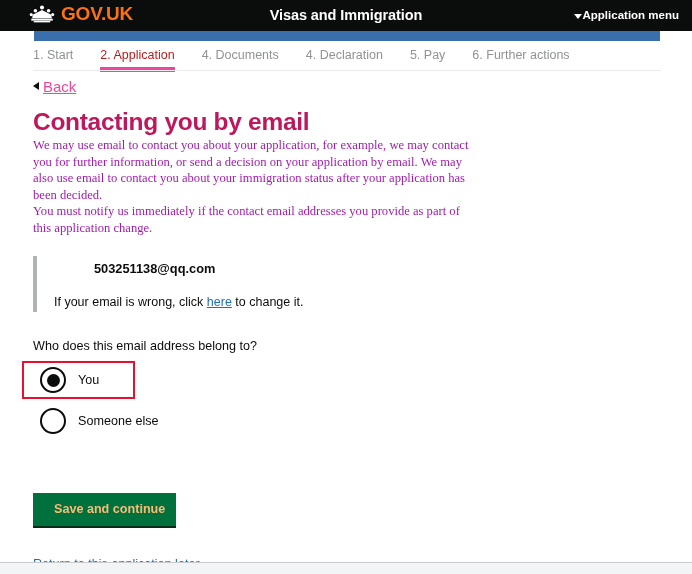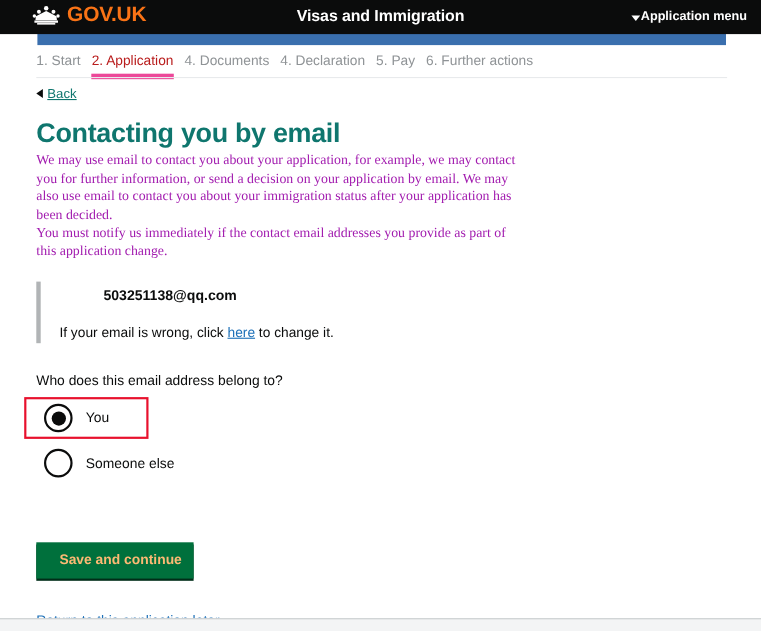--- a/index.html
+++ b/index.html
@@ -100,21 +100,21 @@
     top: 47px;
     width: 692px;
     height: 24px;
   }
   .steps-list {
     position: absolute;
     left: 33px;
     top: 0;
     display: flex;
     align-items: flex-start;
-    gap: 10px;
+    gap: 27px;
     white-space: nowrap;
   }
   .step {
     font-size: 12.5px;
     line-height: 17px;
     color: #8f9396;
     padding-bottom: 3px;
     cursor: pointer;
   }
   .step.active {
@@ -135,42 +135,42 @@
   .content {
     position: absolute;
     left: 33px;
     top: 76px;
     width: 620px;
   }
   .back-link {
     display: inline-flex;
     align-items: center;
     gap: 4px;
-    font-size: 12px;
+    font-size: 15px;
     line-height: 15px;
-    color: #0f766e;
+    color: #ec4899;
     text-decoration: underline;
     cursor: pointer;
   }
   .back-arrow {
     display: inline-block;
     width: 0; height: 0;
     border-top: 4.5px solid transparent;
     border-bottom: 4.5px solid transparent;
     border-right: 6px solid #0b0c0c;
     position: relative;
     top: 0px;
   }
   h1.page-title {
     margin: 13px 0 0 0;
     font-size: 24.5px;
     line-height: 30px;
     font-weight: bold;
     letter-spacing: -0.3px;
-    color: #0f766e;
+    color: #be185d;
   }
   p.body-text {
     margin: 0;
     font-size: 12.6px;
     line-height: 16.5px;
     color: #a21caf;
     width: 448px;
     font-family: Liberation Serif, serif;
   }
   .para-1 { margin-top: 26px; }

